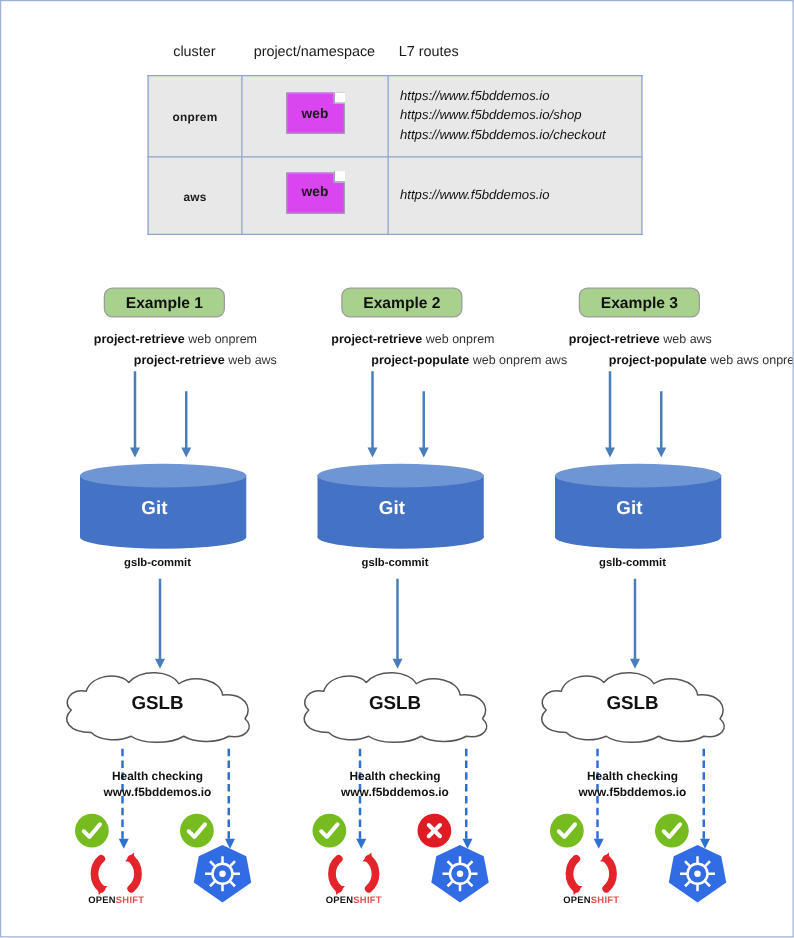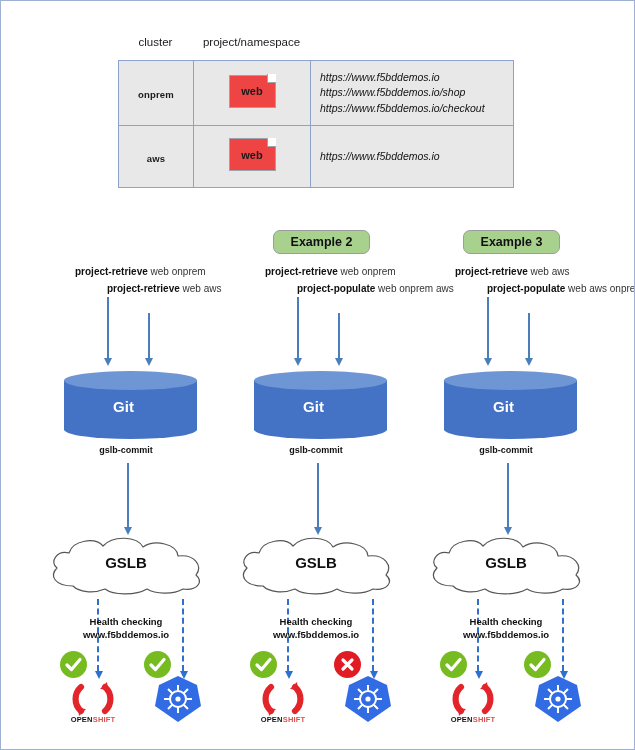--- a/index.html
+++ b/index.html
@@ -74,21 +74,21 @@
     font-size: 10.5px;
     color: #111;
     line-height: 1.45;
   }
 
   
   .web-icon {
     position: relative;
     display: inline-block;
     width: 47px; height: 33px;
-    background: #ef4444;
+    background: #d946ef;
     border: 1.5px solid #9aa3ae;
     margin: 0 auto;
   }
   .web-icon .fold {
     position: absolute;
     right: -1.5px; top: -1.5px;
     width: 9px; height: 9px;
     background: #ffffff;
     border-left: 1.5px solid #9aa3ae;
     border-bottom: 1.5px solid #9aa3ae;
@@ -296,20 +296,21 @@
 </style>
 </head>
 <body>
 
 <div id="page">
 
   <div class="tbl-wrap">
     <div class="tbl-head">
       <div class="th th-cluster">cluster</div>
       <div class="th th-ns">project/namespace</div>
+      <div class="th th-routes">L7 routes</div>
     </div>
     <table class="tbl">
       <tbody>
           <tr class="row-1">
         <td class="td-cluster">
           <span class="cluster-name">onprem</span>
         </td>
         <td class="td-ns">
           <span class="web-icon">
             <span class="fold"></span>
@@ -335,20 +336,21 @@
         <td class="td-routes">
           <div class="routes">https://www.f5bddemos.io</div>
         </td>
       </tr>
     </tbody>
       </table>
   </div>
 
 
   <div class="col col-1">
+    <div class="pill">Example 1</div>
 
     <div class="cmd cmd-a"><b>project-retrieve</b><span> web onprem</span></div>
     <div class="cmd cmd-b"><b>project-retrieve</b><span> web aws</span></div>
 
     <div class="arrow-v arr-1"></div>
     <div class="arrow-v arr-2"></div>
 
     <div class="git">
       <div class="bottom"></div>
       <div class="body"></div>

